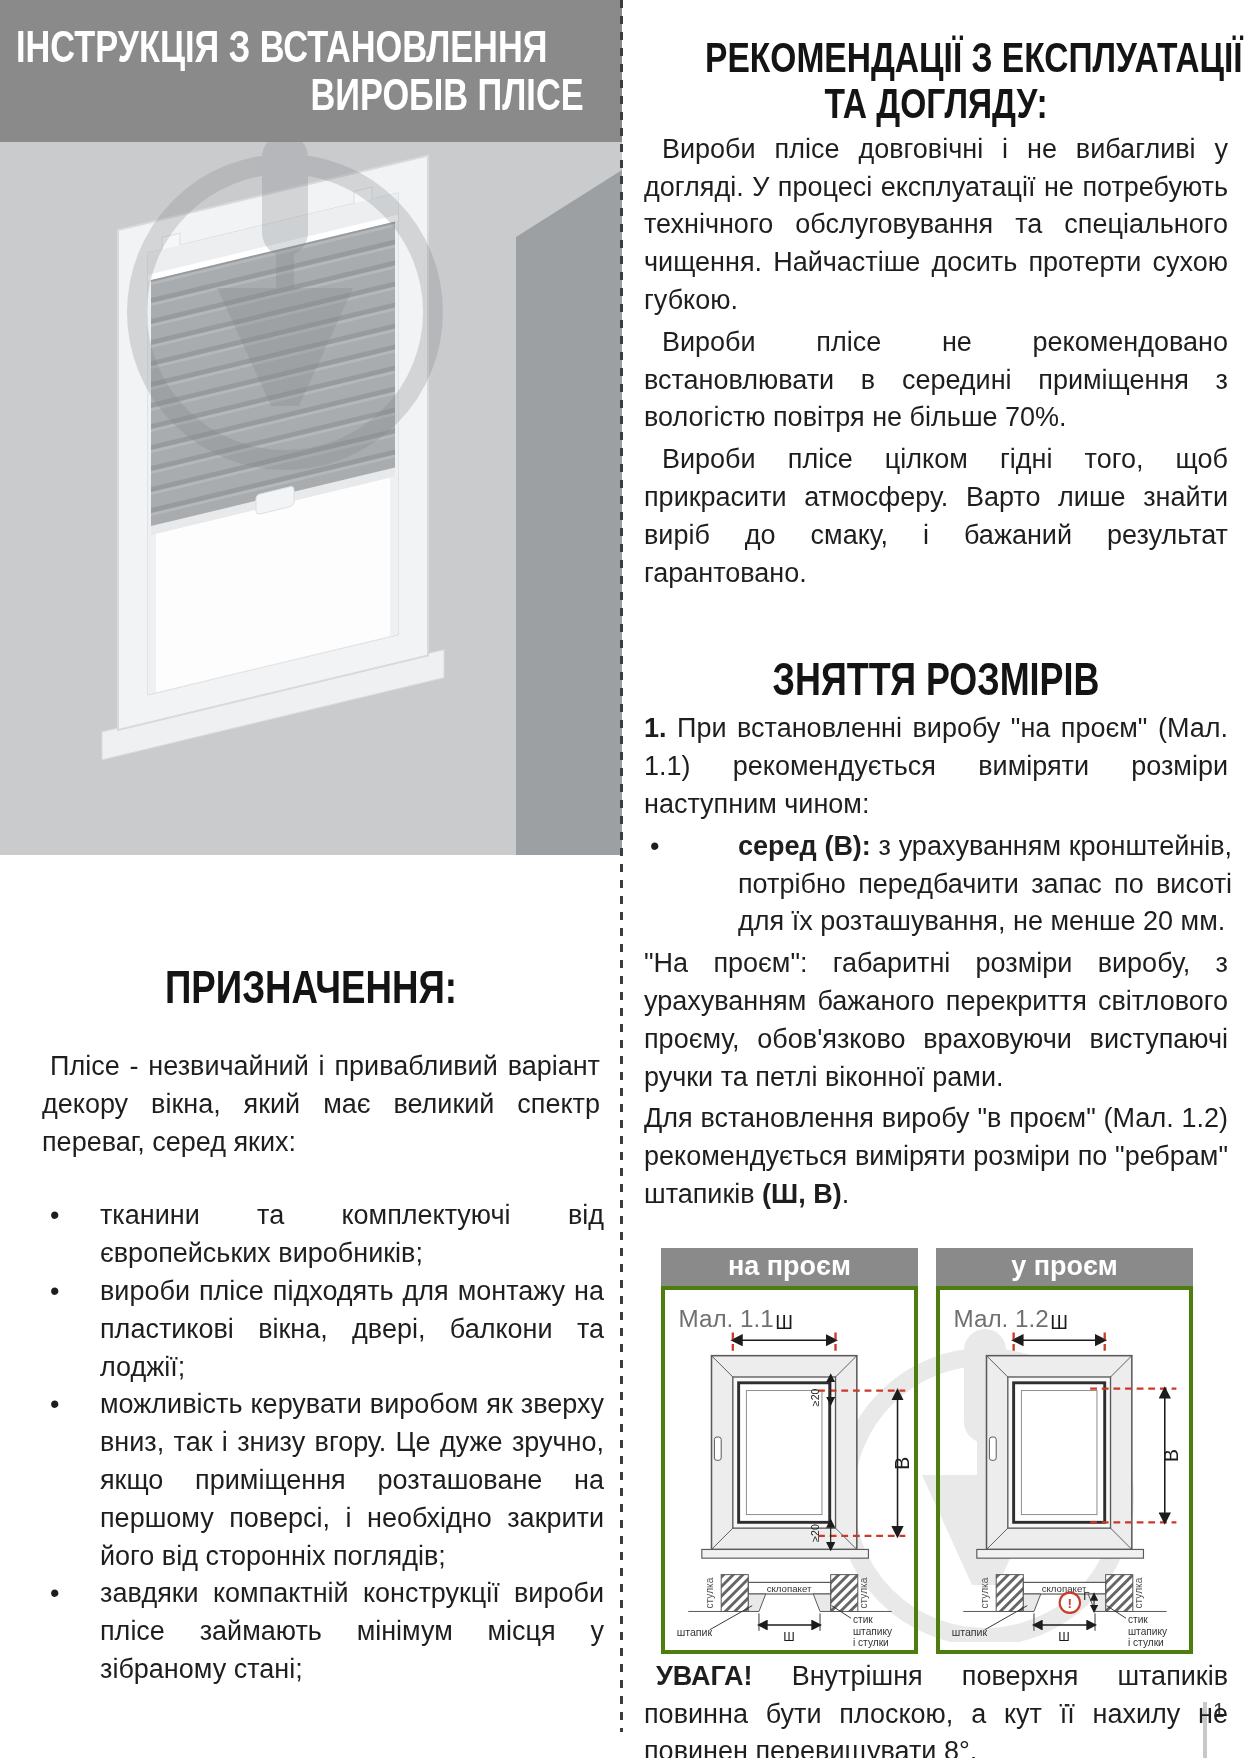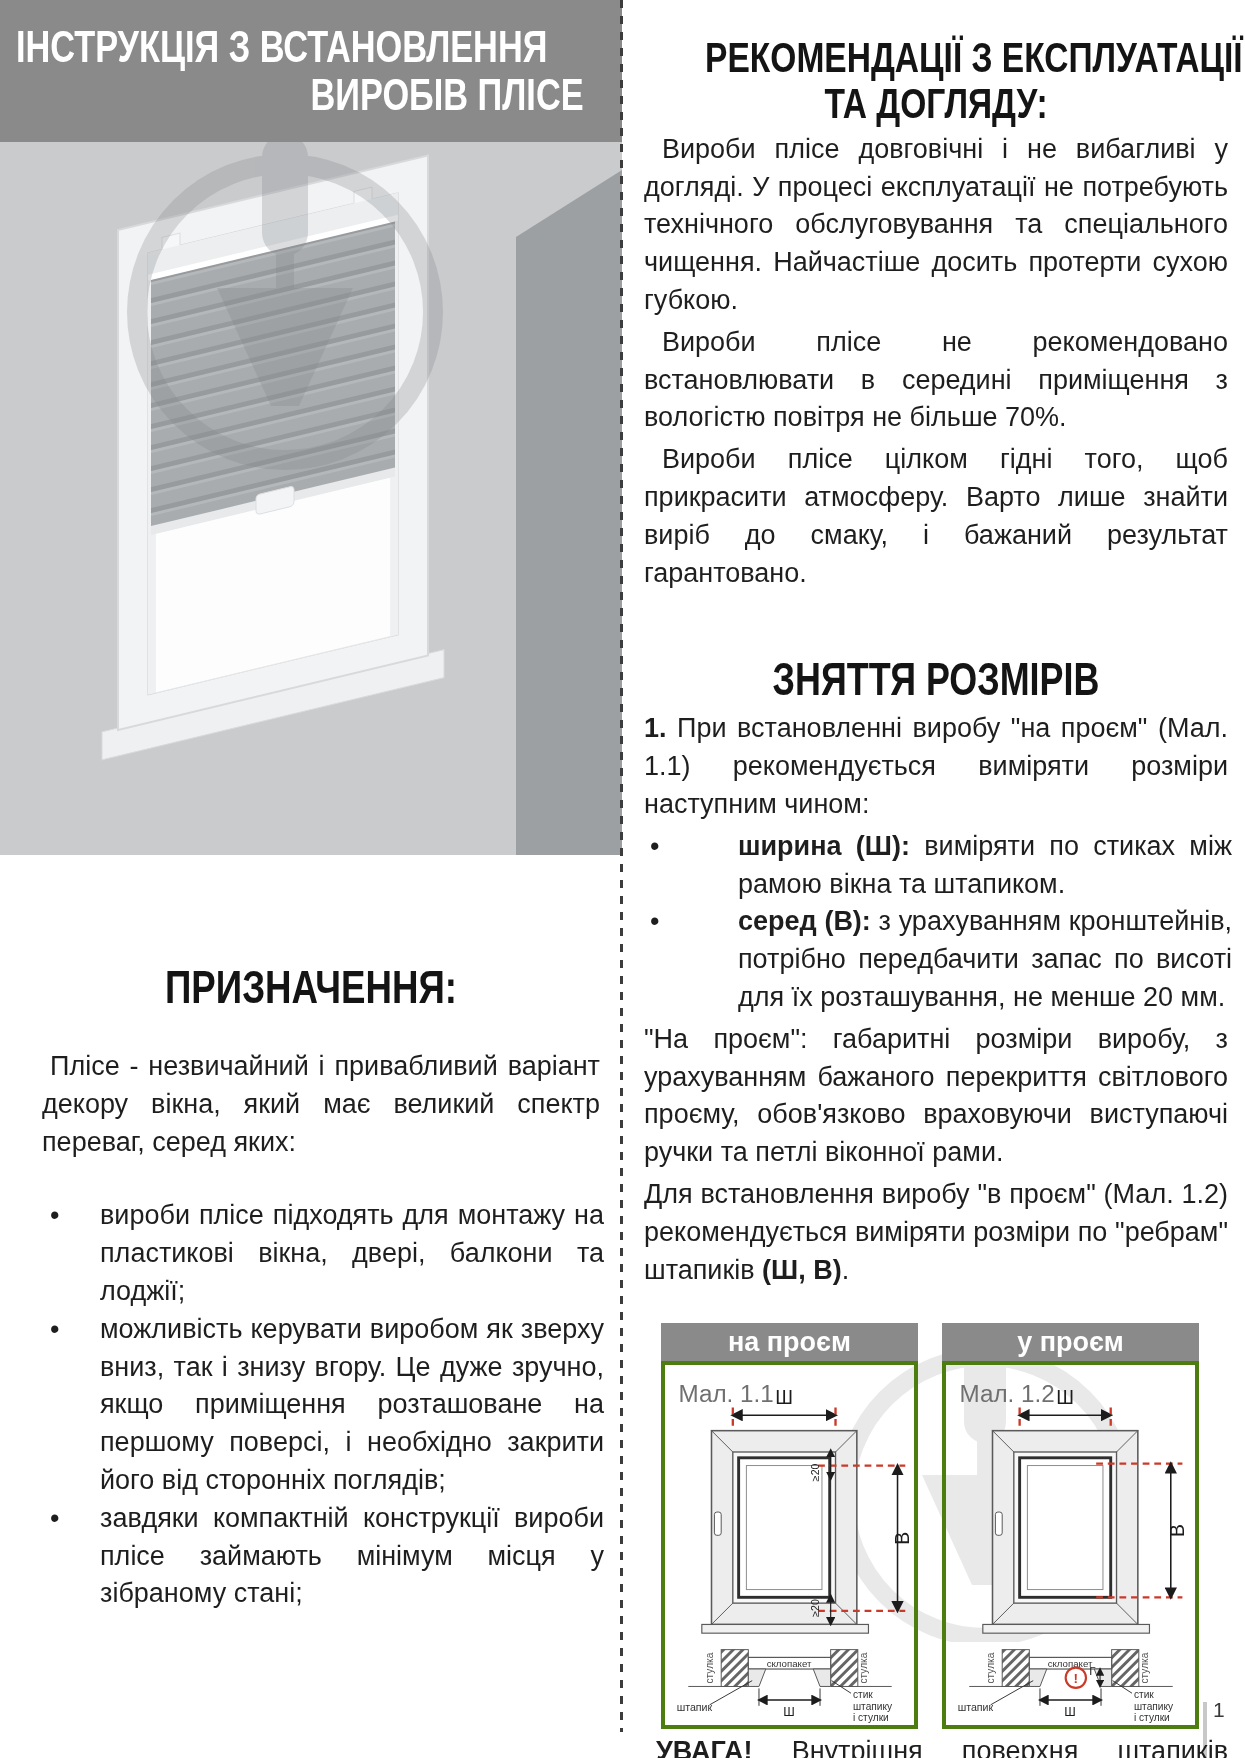--- a/index.html
+++ b/index.html
@@ -32,21 +32,21 @@
   .rc-head{margin-top:34px;font-size:43px;line-height:1.08;}
   .rc-head .cond-heading{margin:0;font-size:43px;}
   .mt40{margin-top:40px;}
   .mt56{margin-top:56px;}
   .meas-h{margin-top:60px;font-size:46px;}
   ul.meas{list-style:none;margin:0;padding:0;}
   .right-col li{position:relative;padding-left:98px;font-size:27px;line-height:1.4;text-align:justify;margin:0;}
   .right-col li::before{content:"\2022";position:absolute;left:10px;top:0;}
   .b{font-weight:700;}
   
-  .dia-row{display:flex;gap:24px;margin:34px 0 0 21px;}
+  .dia-row{display:flex;gap:18px;margin:34px 0 0 21px;}
   .panel{width:257px;}
   .panel-h{height:38px;background:#8a8a8a;color:#ffffff;font-weight:700;font-size:27px;display:flex;align-items:center;justify-content:center;}
   .panel-box{border:4px solid #4d7c0f;height:360px;background:transparent;}
   .panel-box svg{display:block;width:100%;height:100%;}
   .attention{margin-top:46px;}
   
   .wm-right{position:absolute;left:185px;top:1322px;width:320px;height:320px;z-index:0;}
   
   .footer-bar{position:absolute;left:1203px;top:1702px;width:4px;height:56px;background:#c8c8c8;}
   .footer-num{position:absolute;left:1213px;top:1698px;font-size:21px;color:#3a3a3a;}
@@ -93,20 +93,21 @@
         <path d="M -68 -24 L 68 -24 L 14 94 L -14 94 Z"></path>
       </g>
     </svg>
   </div>
 
   <div class="cond-heading purpose-h">ПРИЗНАЧЕННЯ:</div>
 
   <div class="left-text">
     <p class="body ind8">Плісе - незвичайний і привабливий варіант декору вікна, який має великий спектр переваг, серед яких:</p>
     <ul class="plain">
+      <li>тканини та комплектуючі від європейських виробників;</li>
       <li>вироби плісе підходять для монтажу на пластикові вікна, двері, балкони та лоджії;</li>
       <li>можливість керувати виробом як зверху вниз, так і знизу вгору. Це дуже зручно, якщо приміщення розташоване на першому поверсі, і необхідно закрити його від сторонніх поглядів;</li>
       <li>завдяки компактній конструкції вироби плісе займають мінімум місця у зібраному стані;</li>
 
     </ul>
   </div>
 </div>
 
 <div class="divider"></div>
 
@@ -131,24 +132,20 @@
   <p class="body ind18 mt40">Вироби плісе цілком гідні того, щоб прикрасити атмосферу. Варто лише знайти виріб до смаку, і бажаний результат гарантовано.</p>
 
   <div class="cond-heading meas-h">ЗНЯТТЯ РОЗМІРІВ</div>
 
   <p class="body mt56">
     <span class="b">1.</span>
     <span>При встановленні виробу "на проєм" (Мал. 1.1) рекомендується виміряти розміри наступним чином:</span>
   </p>
 
   <ul class="meas">
-    <li>
-      <span class="b">ширина (Ш):</span>
-      <span>виміряти по стиках між рамою вікна та штапиком.</span>
-    </li>
     <li>
       <span class="b">серед (В):</span>
       <span>з урахуванням кронштейнів, потрібно передбачити запас по висоті для їх розташування, не менше 20 мм.</span>
     </li>
   </ul>
 
   <p class="body">"На проєм": габаритні розміри виробу, з урахуванням бажаного перекриття світлового проєму, обов'язково враховуючи виступаючі ручки та петлі віконної рами.</p>
   <p class="body">
     <span>Для встановлення виробу "в проєм" (Мал. 1.2) рекомендується виміряти розміри по "ребрам" штапиків </span><span class="b">(Ш, В)</span><span>.</span>
   </p>

